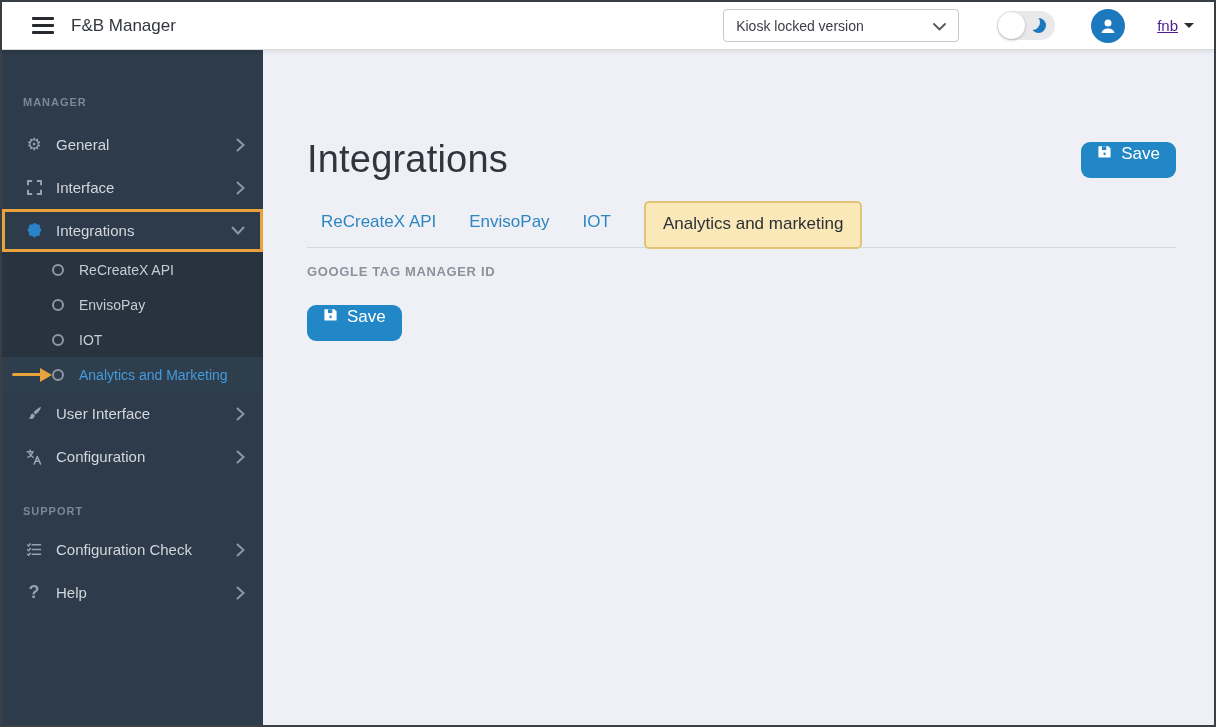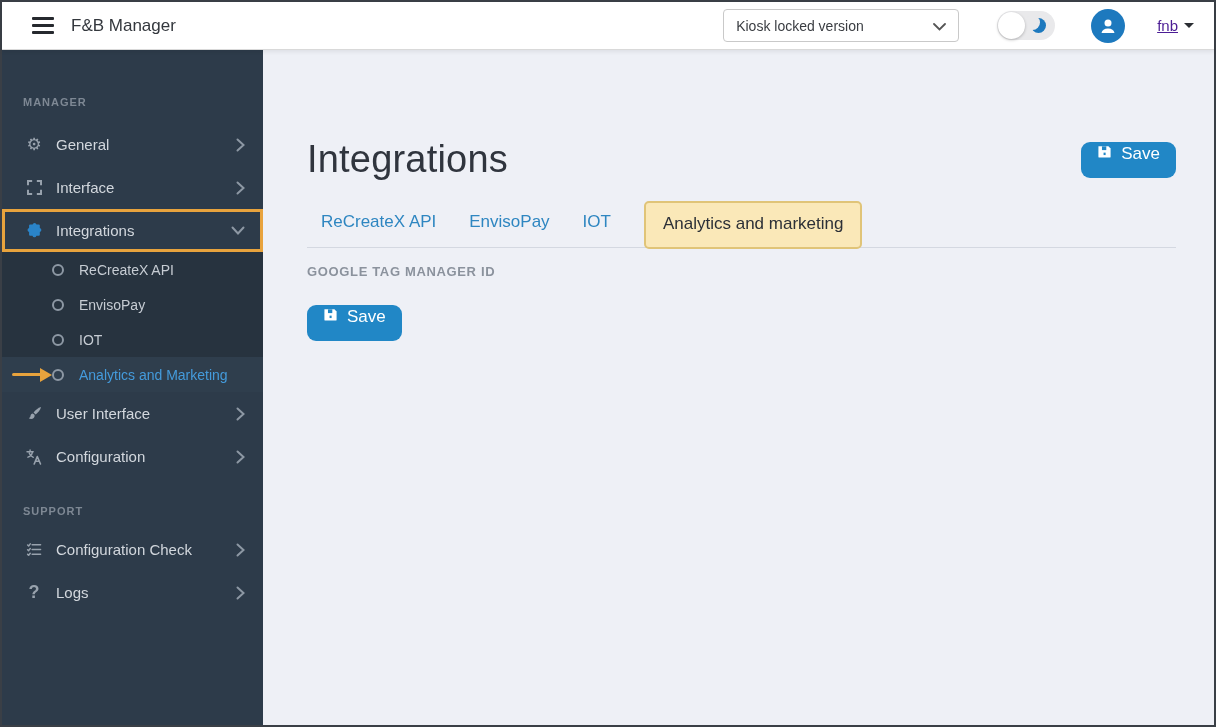--- a/index.html
+++ b/index.html
@@ -212,21 +212,21 @@
         <span class="nav-label">Configuration Check</span>
         <span class="chev">
             <svg width="9" height="14" viewBox="0 0 9 14">
               <path d="M1.5 1.5l6 5.5-6 5.5" fill="none" stroke="currentColor" stroke-width="2" stroke-linecap="round"></path>
             </svg>
           </span>
       </div>
 
       <div class="nav-item">
         <span class="nav-ic" style="font-size:18px;font-weight:bold;">?</span>
-        <span class="nav-label">Logs</span>
+        <span class="nav-label">Help</span>
         <span class="chev">
             <svg width="9" height="14" viewBox="0 0 9 14">
               <path d="M1.5 1.5l6 5.5-6 5.5" fill="none" stroke="currentColor" stroke-width="2" stroke-linecap="round"></path>
             </svg>
           </span>
       </div>
     </div>
 
     <div class="content">
       <div class="title-row">

